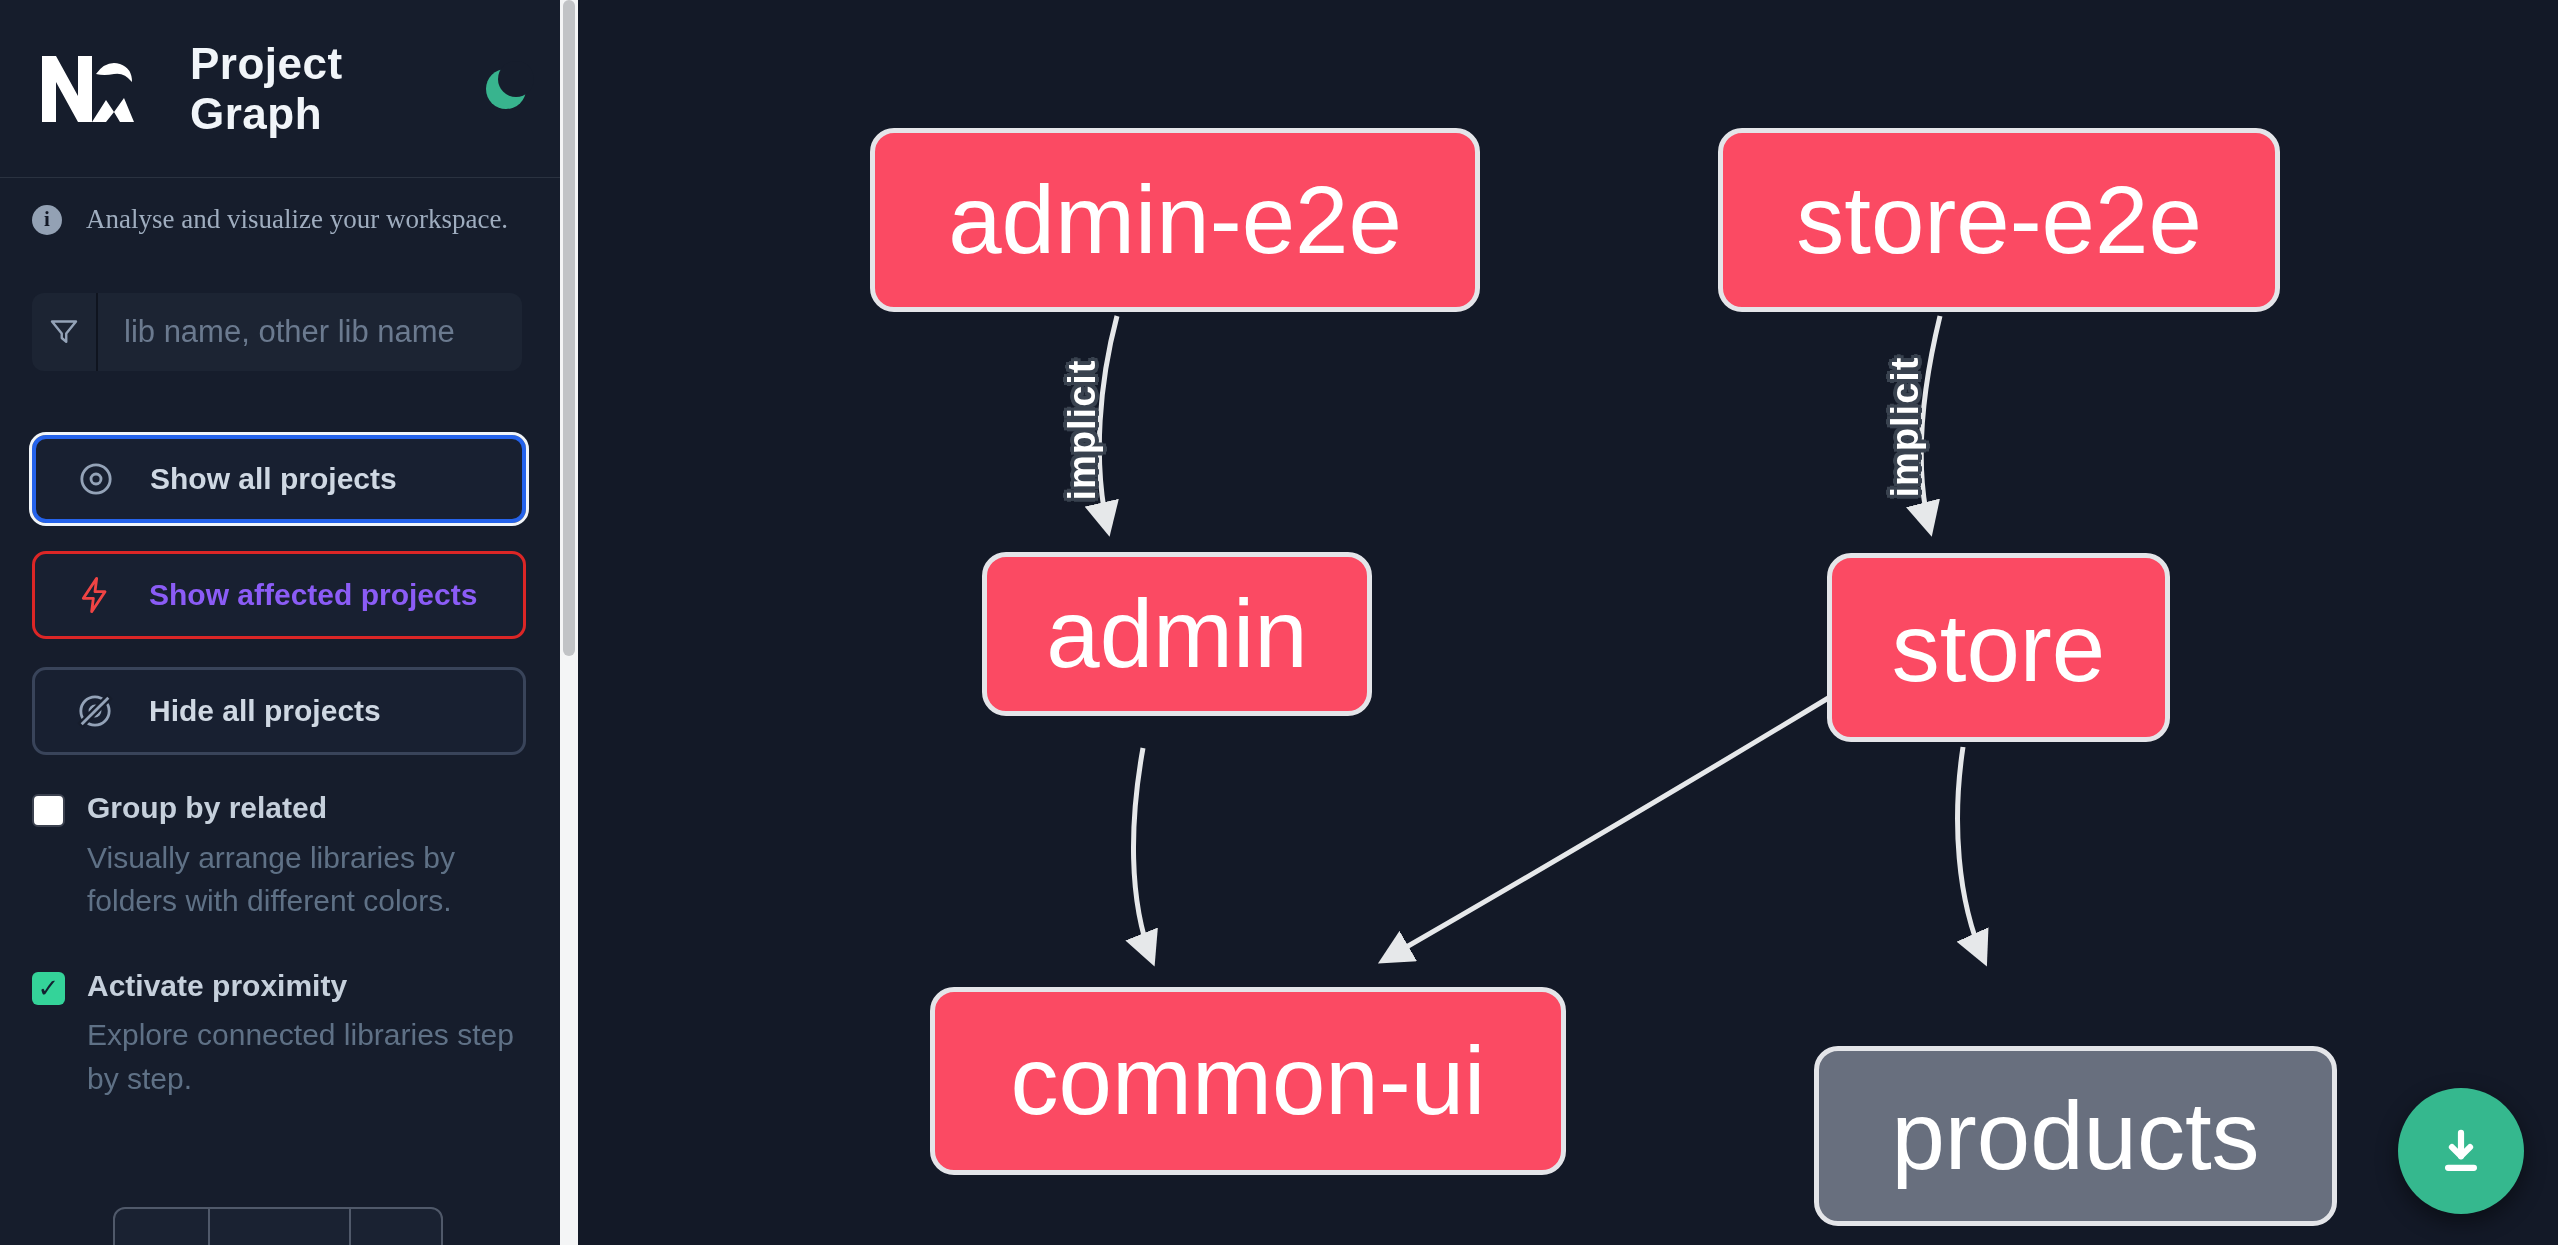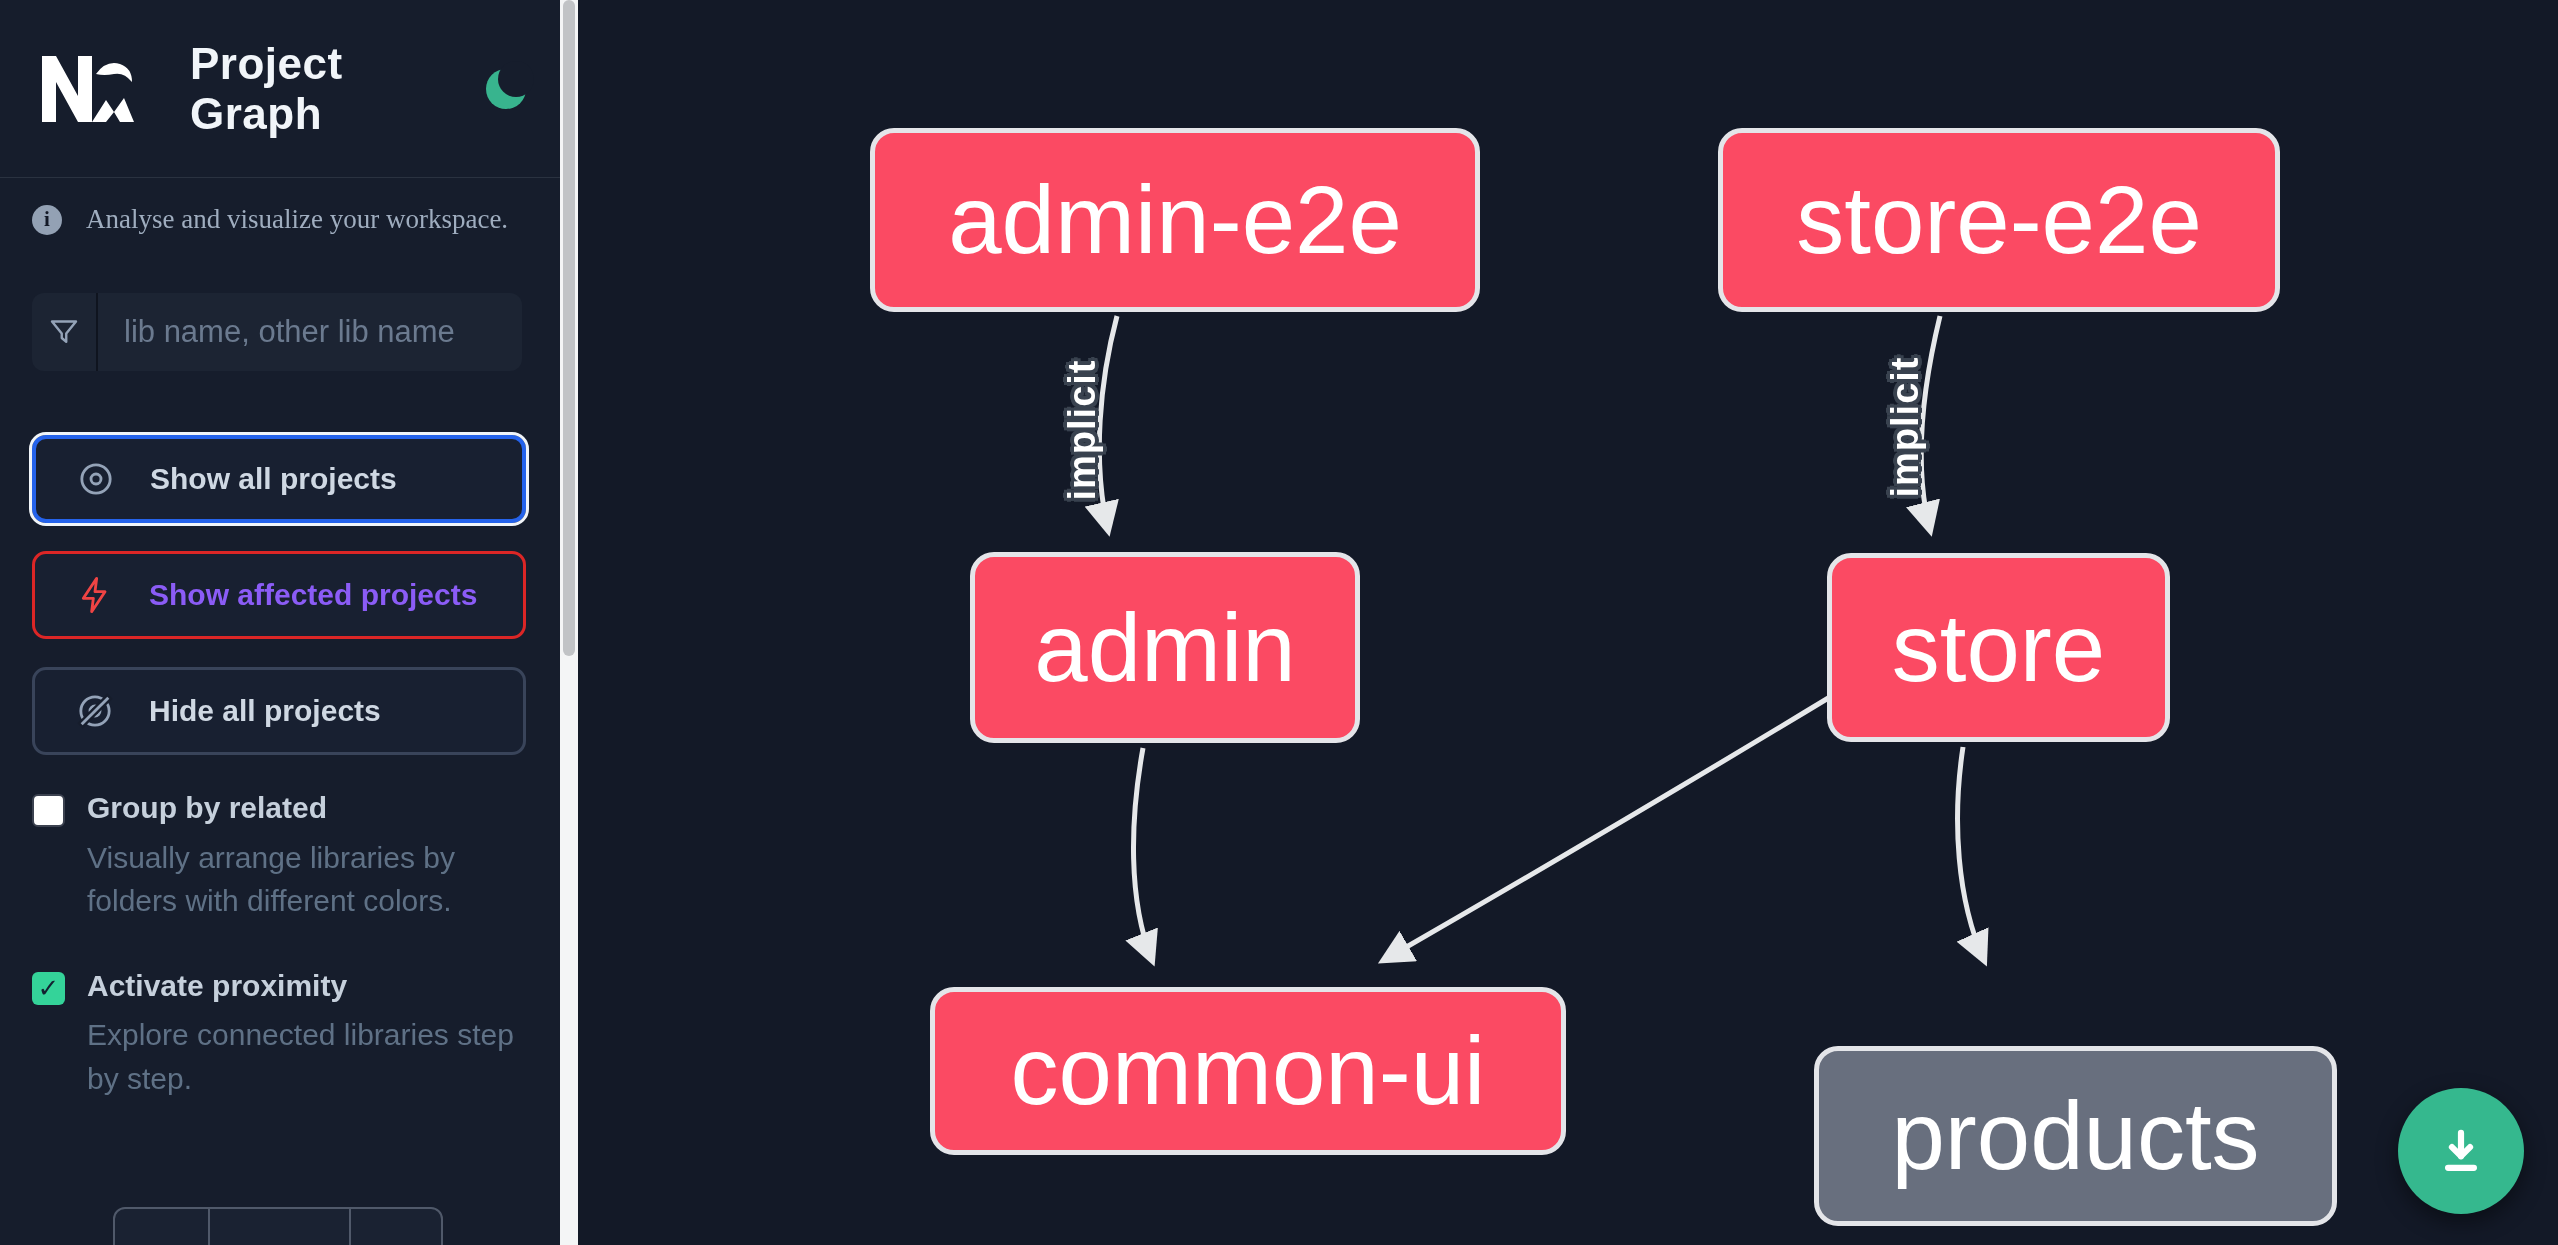--- a/index.html
+++ b/index.html
@@ -238,25 +238,25 @@
       <path d="M 1385 747 C 1374 820 1379 900 1406 960" fill="none" stroke="#e6e8ea" stroke-width="5" marker-end="url(#arrow)"></path>
     </svg>
 
     <div class="edge-label" style="left:504px; top:430px">implicit</div>
     <div class="edge-label" style="left:1327px; top:427px">implicit</div>
 
     <div class="gnode gnode-affected" style="left:292px; top:128px; width:610px; height:184px">admin-e2e</div>
 
     <div class="gnode gnode-affected" style="left:1140px; top:128px; width:562px; height:184px">store-e2e</div>
 
-    <div class="gnode gnode-affected" style="left:392px; top:552px; width:390px; height:191px">admin</div>
+    <div class="gnode gnode-affected" style="left:404px; top:552px; width:390px; height:164px">admin</div>
 
     <div class="gnode gnode-affected" style="left:1249px; top:553px; width:343px; height:189px">store</div>
 
-    <div class="gnode gnode-affected" style="left:352px; top:987px; width:636px; height:168px">common-ui</div>
+    <div class="gnode gnode-affected" style="left:352px; top:987px; width:636px; height:188px">common-ui</div>
 
     <div class="gnode gnode-plain" style="left:1236px; top:1046px; width:523px; height:180px">products</div>
 
     <button class="fab">
       <svg width="62" height="62" viewBox="0 0 24 24" fill="none" stroke="#ffffff" stroke-width="2.4" stroke-linecap="round" stroke-linejoin="round">
         <line x1="12" y1="5" x2="12" y2="14"></line>
         <polyline points="8.5,10.5 12,14 15.5,10.5"></polyline>
         <line x1="7" y1="18.5" x2="17" y2="18.5"></line>
       </svg>
     </button>

